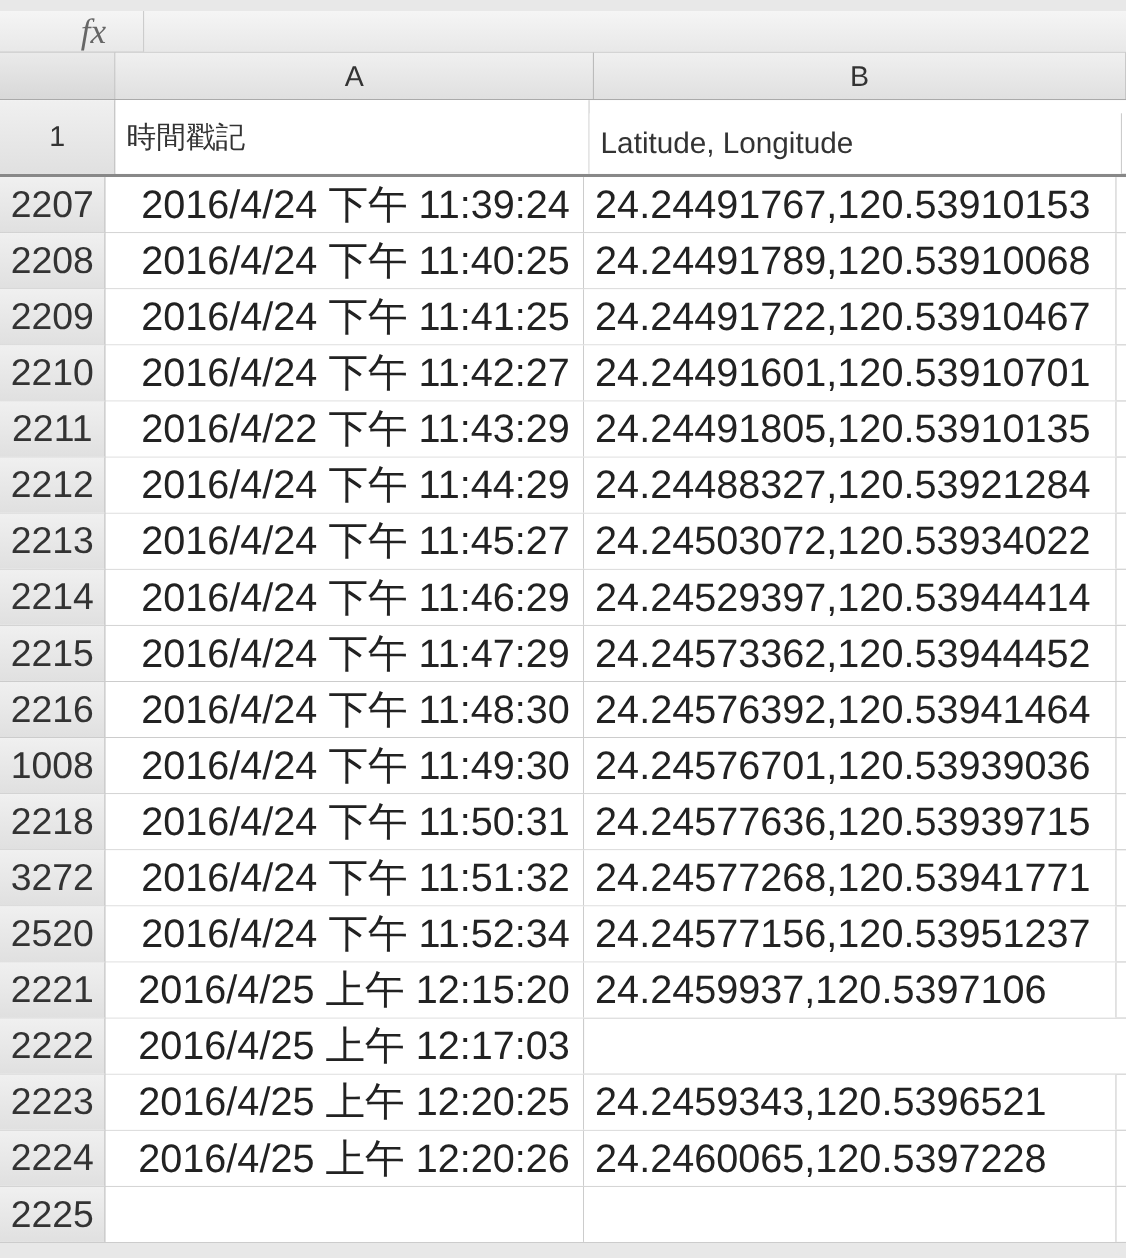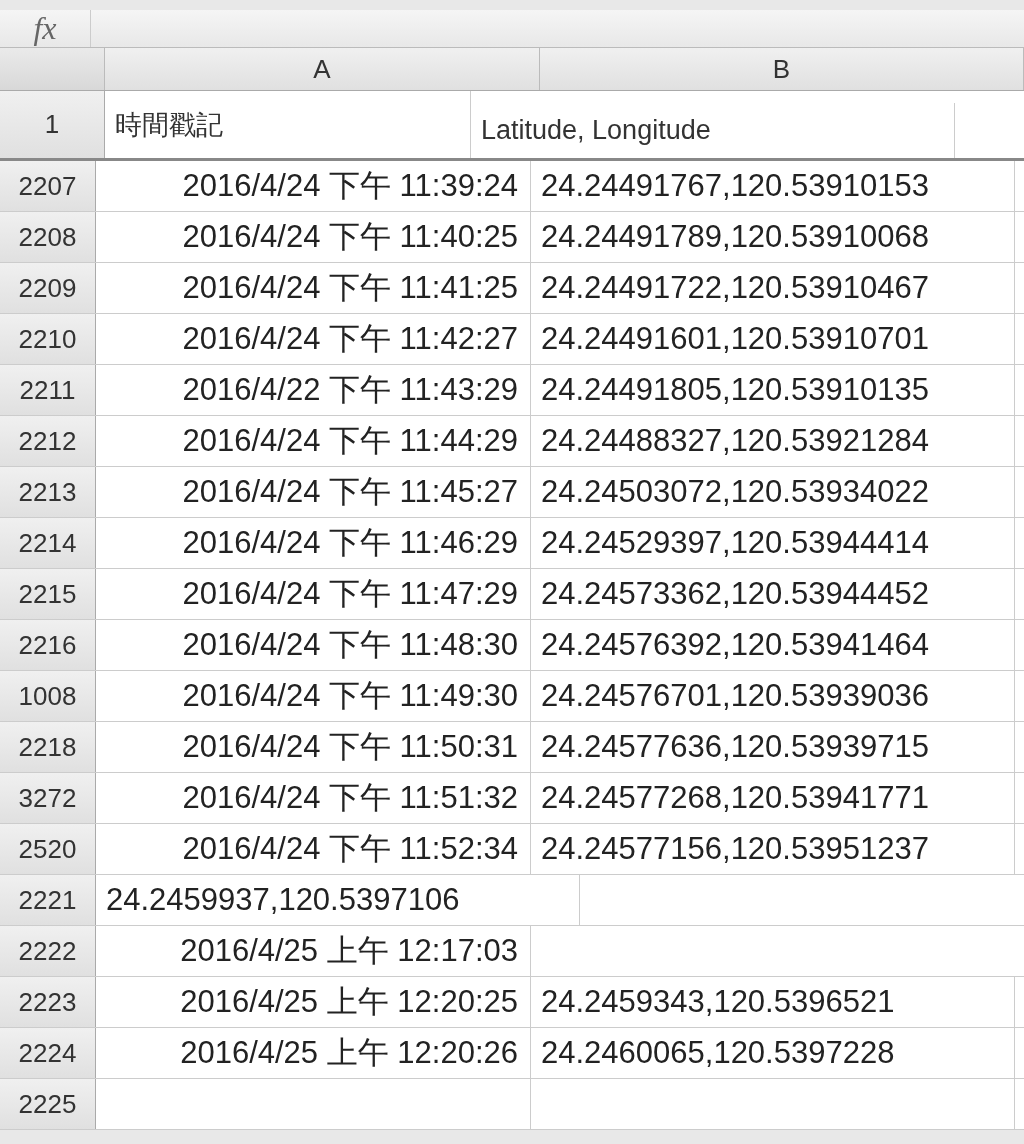--- a/index.html
+++ b/index.html
@@ -26,20 +26,21 @@
       width: 90px;
       font-style: italic;
       font-family: "Times New Roman", serif;
       font-size: 32px;
       color: #666;
       text-align: center;
       display: flex;
       align-items: center;
       justify-content: center;
       height: 100%;
+      margin-left: 40px;
     }
     .fx-label span {
       font-style: italic;
     }
     .formula-input {
       flex: 1;
       height: 100%;
       border: none;
       background: linear-gradient(to bottom, #f5f5f5, #e8e8e8);
       font-size: 24px;
@@ -100,49 +101,49 @@
     .header-cell {
       background: #fff;
       display: flex;
       align-items: center;
       font-size: 27px;
       color: #333;
       padding: 0 10px;
       border-right: 1px solid #ccc;
     }
     .header-cell.col-a-cell {
-      width: 366px;
+      width: 431px;
     }
     .header-cell.col-b-cell {
       width: 484px;
       margin-top: 12px;
     }
     .data-rows {
       background: #fff;
     }
     .data-row {
       display: flex;
       height: 51px;
       border-bottom: 1px solid #ccc;
     }
     .data-row .row-num {
       width: 96px;
       background: linear-gradient(to bottom, #f0f0f0, #e0e0e0);
       border-right: 1px solid #aaa;
       display: flex;
       align-items: center;
       justify-content: center;
-      font-size: 26px;
+      font-size: 34px;
       color: #333;
     }
     .data-cell {
       background: #fff;
       display: flex;
       align-items: center;
-      font-size: 31px;
+      font-size: 36px;
       color: #222;
       padding: 0 10px;
       border-right: 1px solid #ccc;
     }
     .data-cell.col-a-cell {
       width: 435px;
       justify-content: flex-end;
       padding-right: 12px;
     }
     .data-cell.col-b-cell {
@@ -240,20 +241,21 @@
         <div class="data-cell col-a-cell">2016/4/24 下午 11:51:32</div>
         <div class="data-cell col-b-cell">24.24577268,120.53941771</div>
       </div>
       <div class="data-row">
         <div class="row-num">2520</div>
         <div class="data-cell col-a-cell">2016/4/24 下午 11:52:34</div>
         <div class="data-cell col-b-cell">24.24577156,120.53951237</div>
       </div>
       <div class="data-row">
         <div class="row-num">2221</div>
+        <div class="data-cell col-a-cell">2016/4/25 上午 12:15:20</div>
         <div class="data-cell col-b-cell">24.2459937,120.5397106</div>
       </div>
       <div class="data-row">
         <div class="row-num">2222</div>
         <div class="data-cell col-a-cell">2016/4/25 上午 12:17:03</div>
       </div>
       <div class="data-row">
         <div class="row-num">2223</div>
         <div class="data-cell col-a-cell">2016/4/25 上午 12:20:25</div>
         <div class="data-cell col-b-cell">24.2459343,120.5396521</div>

